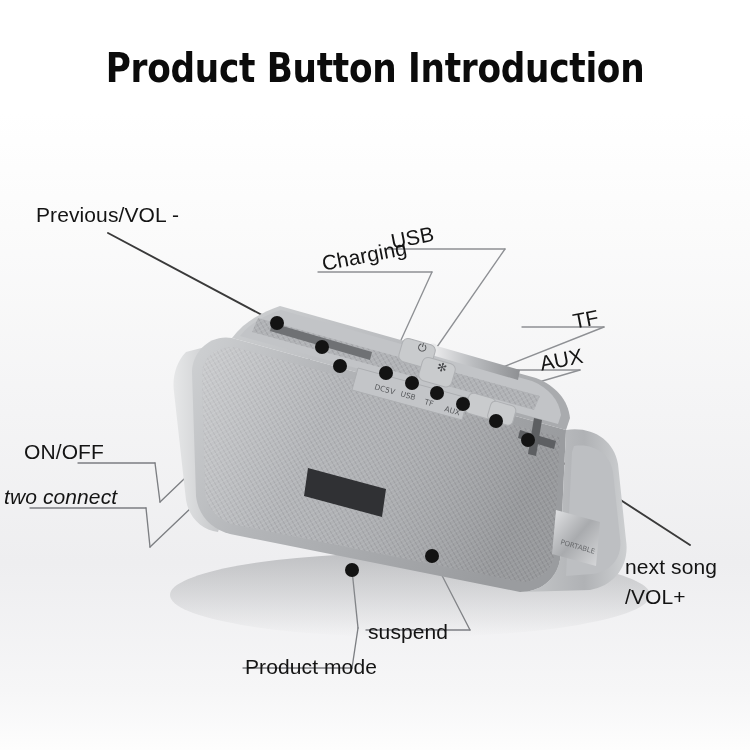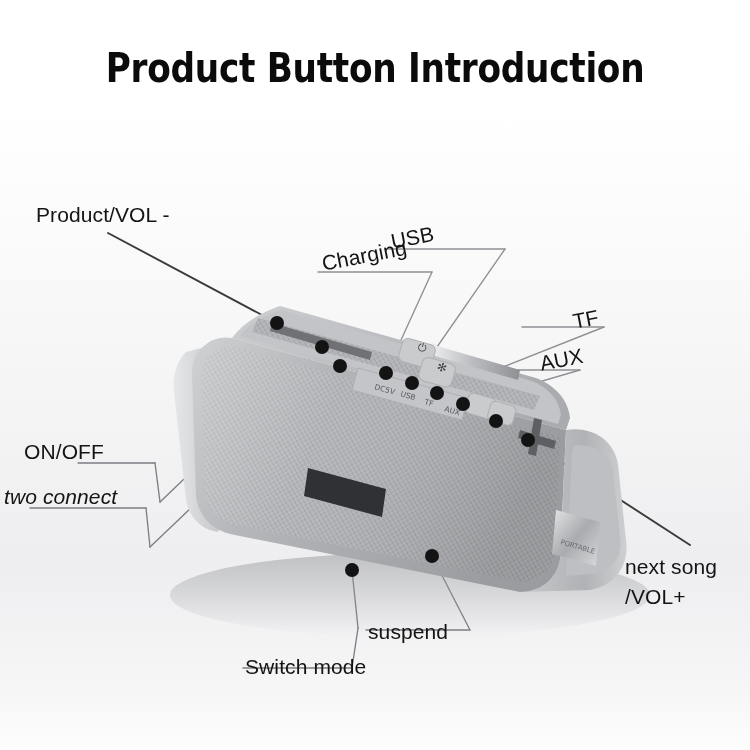--- a/index.html
+++ b/index.html
@@ -208,21 +208,21 @@
       <circle cx="496" cy="421" r="7"></circle>
       <circle cx="528" cy="440" r="7"></circle>
       <circle cx="352" cy="570" r="7"></circle>
       <circle cx="432" cy="556" r="7"></circle>
     </g>
   </svg>
 
   <div id="labels">
 
     <div class="lbl" style="left:36px;top:203px;">
-      <span>Product/VOL -</span>
+      <span>Previous/VOL -</span>
     </div>
 
     <div class="lbl" style="left:322px;top:252px;transform:rotate(-11deg);transform-origin:left center;">
       <span>Charging</span>
     </div>
 
     <div class="lbl" style="left:391px;top:230px;transform:rotate(-11deg);transform-origin:left center;">
       <span>USB</span>
     </div>
 
@@ -245,17 +245,17 @@
     <div class="lbl two-line" style="left:625px;top:552px;">
       <div>next song</div>
       <div>/VOL+</div>
     </div>
 
     <div class="lbl" style="left:368px;top:620px;">
       <span>suspend</span>
     </div>
 
     <div class="lbl" style="left:245px;top:655px;">
-      <span>Switch mode</span>
+      <span>Product mode</span>
     </div>
 
   </div>
 </div>
 
 </body></html>

